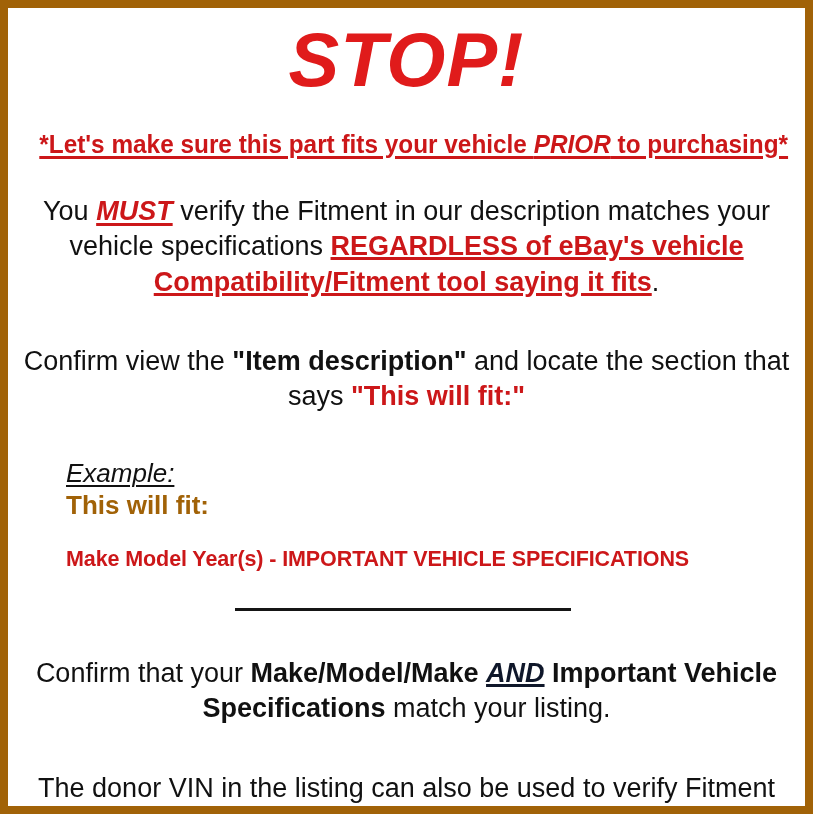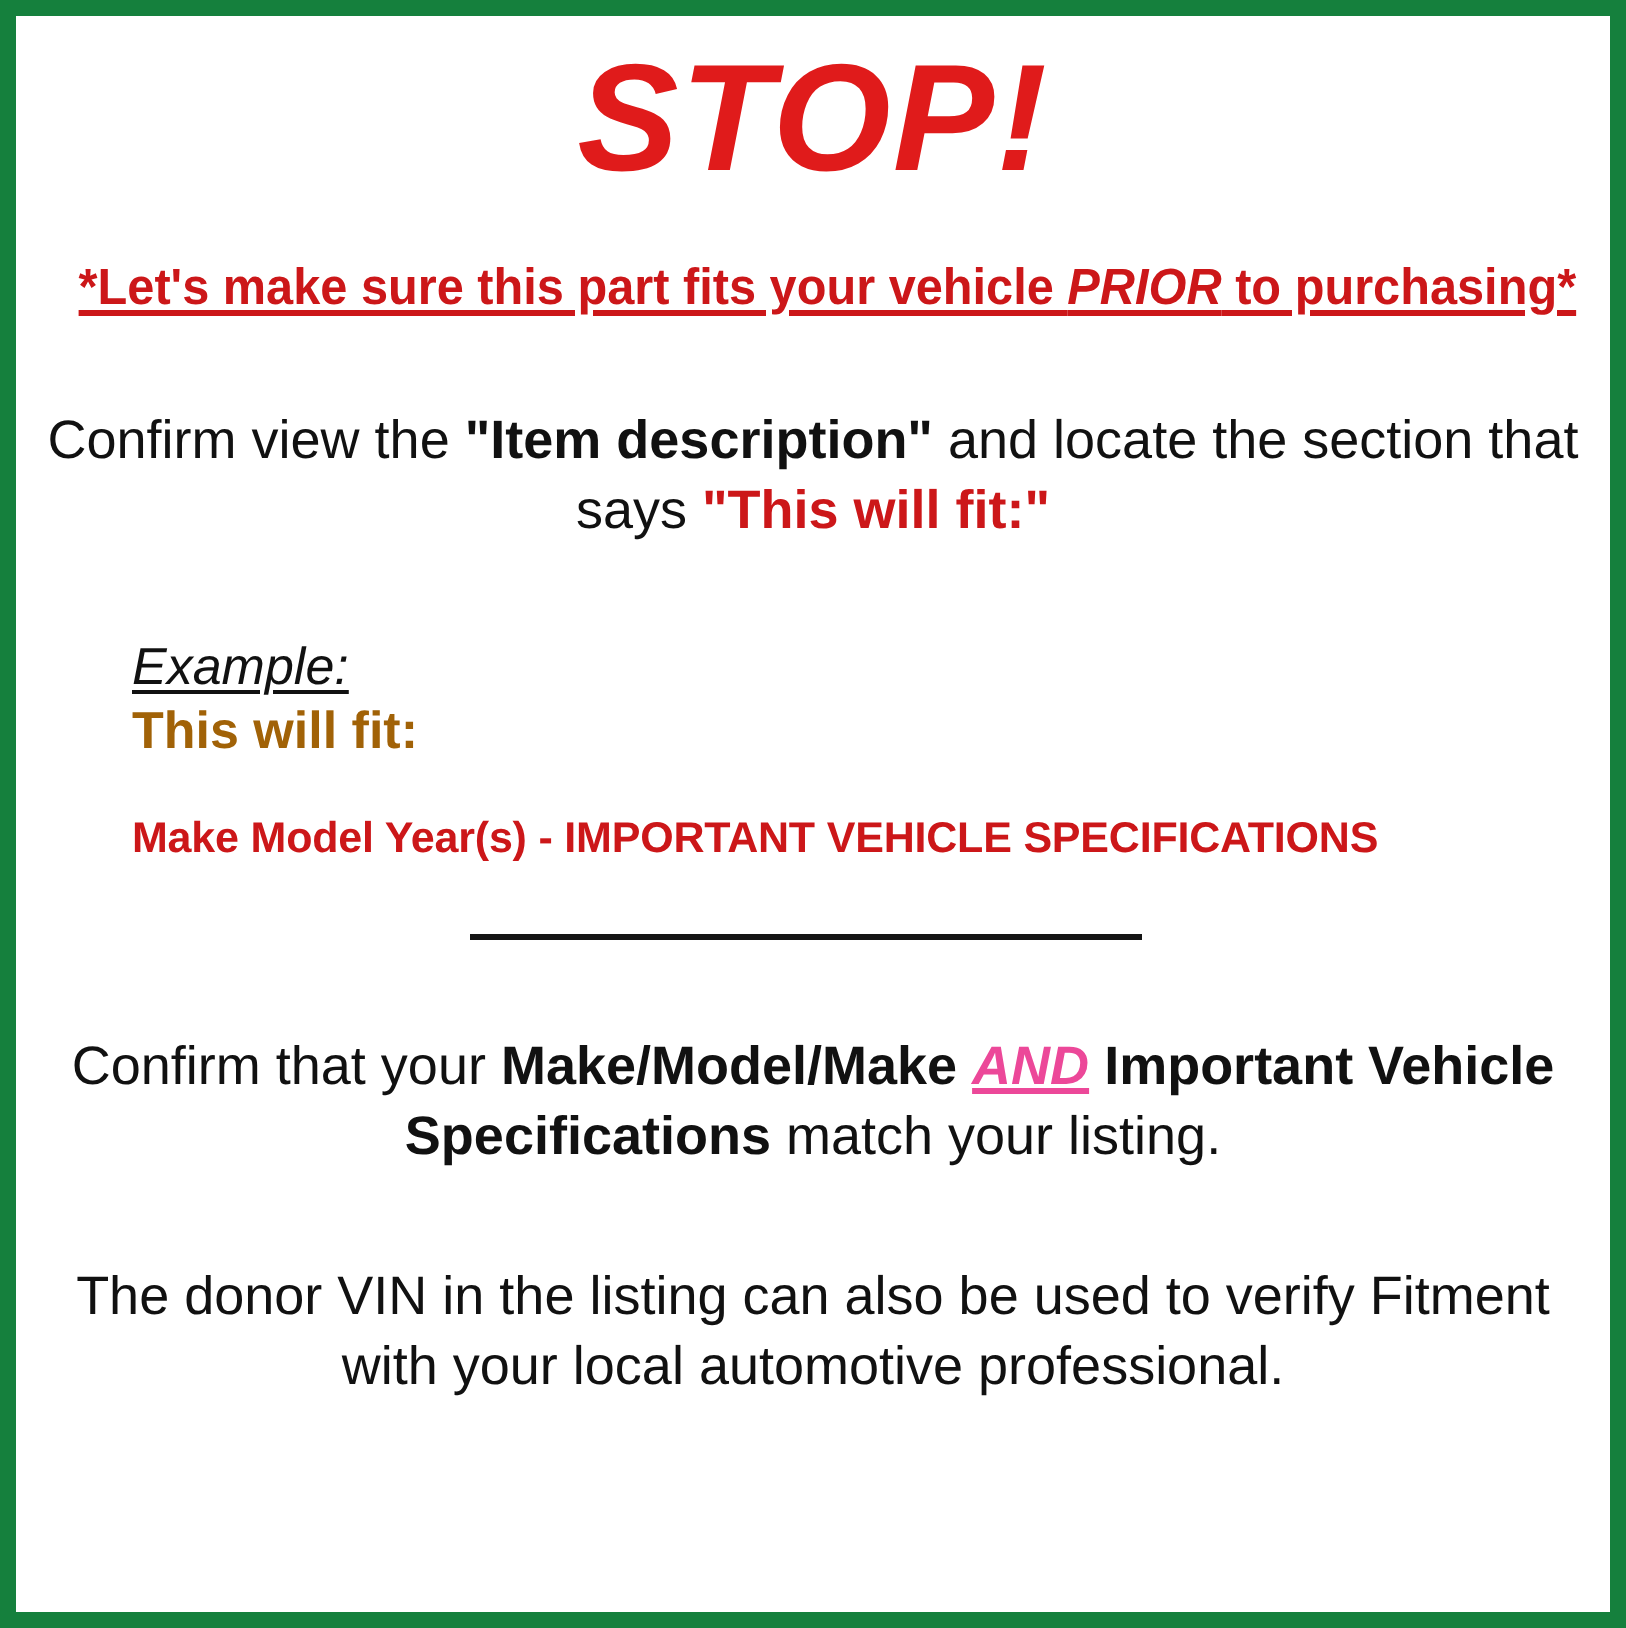--- a/index.html
+++ b/index.html
@@ -6,21 +6,21 @@
     margin: 0;
     padding: 0;
     background: #ffffff;
   }
 
   #fitment-notice {
     width: 813px;
     height: 814px;
     box-sizing: border-box;
     background: #ffffff;
-    border: 8px solid #15803d;
+    border: 8px solid #a16207;
     font-family: "Liberation Sans", sans-serif;
     color: #1a1a1a;
     overflow: hidden;
     position: relative;
   }
 
   .inner {
     box-sizing: border-box;
     width: 100%;
     height: 100%;
@@ -91,21 +91,21 @@
     text-underline-offset: 3px;
   }
   .regardless {
     color: #cc1719;
     font-weight: bold;
     text-decoration: underline;
     text-decoration-thickness: 2.5px;
     text-underline-offset: 2px;
   }
   .andword {
-    color: #ec4899;
+    color: #0f172a;
     font-weight: bold;
     font-style: italic;
     text-decoration: underline;
     text-decoration-thickness: 3px;
     text-underline-offset: 2px;
   }
 
   
   .example-block {
     margin: 44px 0 0 0;
@@ -156,20 +156,21 @@
 </head>
 <body>
 
 <div id="fitment-notice">
   <div class="inner">
 
     <div class="headline">STOP!</div>
 
     <div class="subtitle"><span class="u"><span>*Let's make sure this part fits your vehicle </span><i>PRIOR</i><span> to purchasing*</span></span></div>
 
+    <p class="para para-must"><span>You </span><span class="must">MUST</span><span> verify the Fitment in our description matches your vehicle specifications </span><span class="regardless">REGARDLESS of eBay's vehicle Compatibility/Fitment tool saying it fits</span><span>.</span></p>
 
     <p class="para para-view"><span>Confirm view the </span><span class="blk-bold">"Item description"</span><span> and locate the section that says </span><span class="red-bold">"This will fit:"</span></p>
 
     <div class="example-block">
       <div class="example-label">Example:</div>
       <div class="example-fit">This will fit:</div>
       <div class="example-spec">Make Model Year(s) - IMPORTANT VEHICLE SPECIFICATIONS</div>
     </div>
 
     <div class="divider-wrap">

